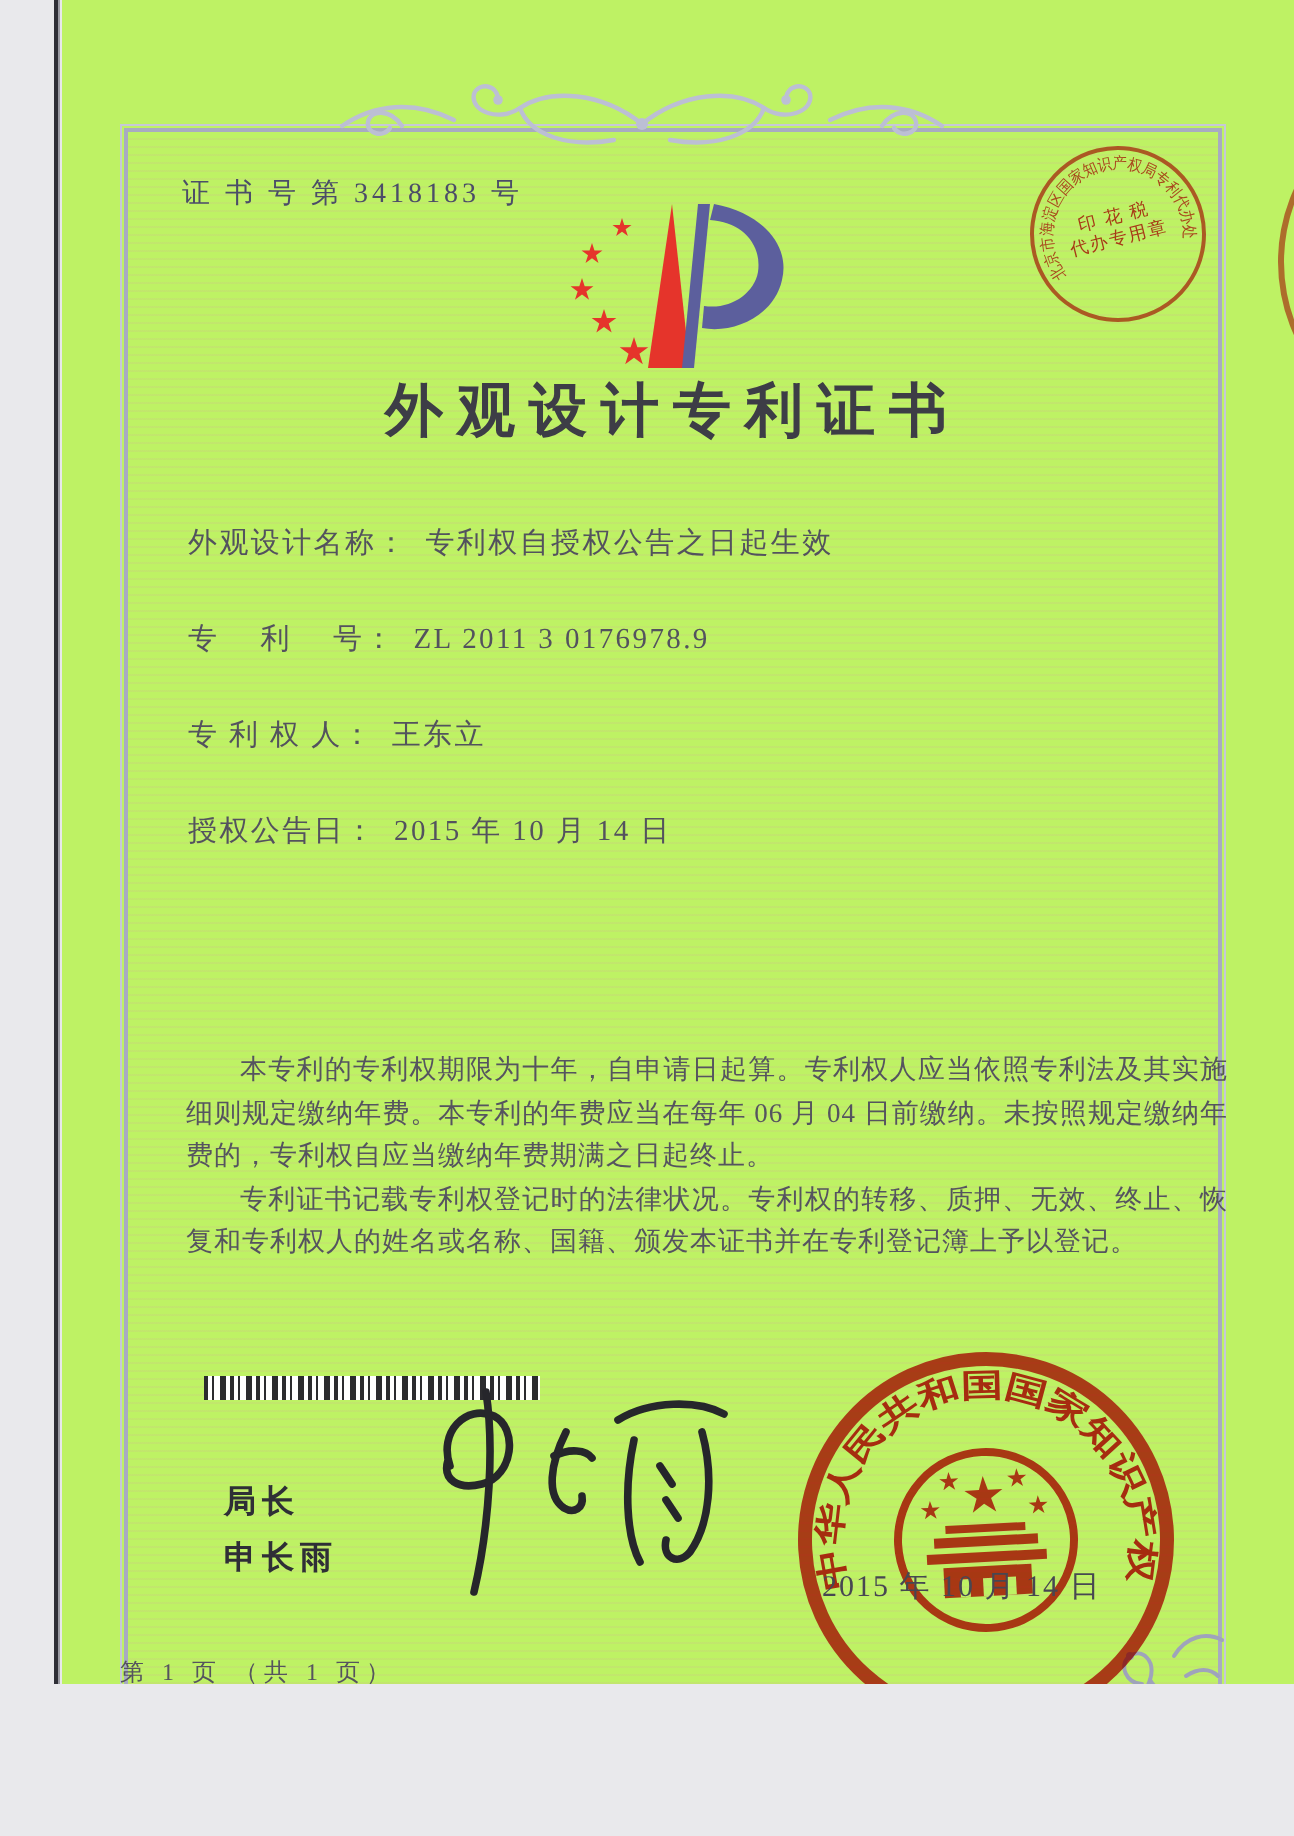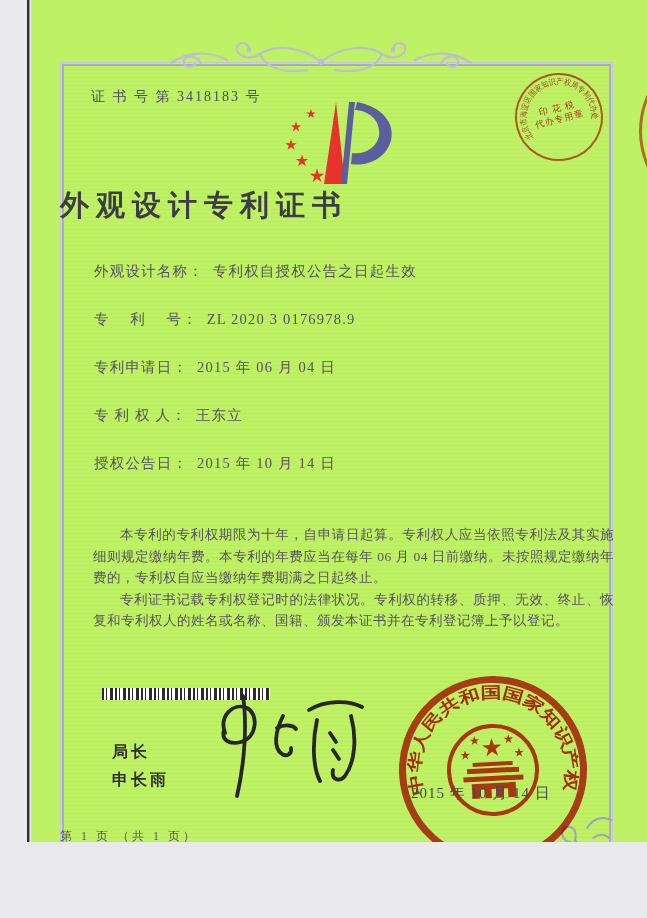--- a/index.html
+++ b/index.html
@@ -11,21 +11,21 @@
               background:linear-gradient(90deg,rgba(200,200,210,0) ,#c9c9d2);z-index:9;}
   .scan-bottom{position:absolute;left:0;top:896px;width:100%;height:22px;z-index:9;
                background:linear-gradient(180deg,#8f8f98 0 1px,#e4e4e7 1px 6px,#c7c7cd 60%,#aaaab2 100%);}
   .frame{position:absolute;left:33px;top:62px;width:551px;height:806px;border:1px solid #c6c8d6;z-index:1;}
   .frame::after{content:"";position:absolute;inset:1px;border:2px solid #a8abc1;}
   .guilloche{position:absolute;left:36px;top:65px;width:547px;height:801px;z-index:0;
              background:repeating-linear-gradient(0deg,rgba(214,160,160,0.14) 0 1px,rgba(255,255,255,0) 1px 4px);}
   .certno{position:absolute;left:64px;top:88px;font-size:14px;letter-spacing:2px;color:#4b4d68;z-index:2;}
   .ornament-top{position:absolute;left:138px;top:40px;z-index:2;}
   .logo{position:absolute;left:252px;top:100px;width:120px;height:88px;z-index:2;}
-  .title{position:absolute;left:33px;top:186px;width:553px;font-size:29px;
+  .title{position:absolute;left:33px;top:186px;width:553px;text-align:center;font-size:29px;
          font-weight:bold;letter-spacing:7px;color:#3d3d46;z-index:2;}
   .fields{position:absolute;left:67px;top:262px;width:505px;z-index:2;}
   .frow{height:48px;font-size:14.5px;letter-spacing:1.2px;color:#53525e;white-space:nowrap;}
   .flabel{display:inline-block;}
   .fvalue{display:inline-block;margin-left:4px;}
   .paras{position:absolute;left:66px;top:524px;width:521px;z-index:2;font-size:13.5px;
          line-height:21.5px;text-align:justify;color:#55545f;letter-spacing:0.5px;}
   .paras p{margin:0;text-indent:2em;}
   .barcode{position:absolute;left:75px;top:688px;width:168px;height:12px;z-index:2;
            background:repeating-linear-gradient(90deg,#2b2b2e 0 2px,#fff 2px 4px,#2b2b2e 4px 5px,#fff 5px 8px,#2b2b2e 8px 11px,#fff 11px 13px);}
@@ -97,25 +97,21 @@
 
   <div class="title">外观设计专利证书</div>
 
   <div class="fields">
     <div class="frow">
       <span class="flabel">外观设计名称：</span>
       <span class="fvalue">专利权自授权公告之日起生效</span>
     </div>
     <div class="frow">
       <span class="flabel">专　 利 　号：</span>
-      <span class="fvalue">ZL 2020 3 0176978.9</span>
-    </div>
-    <div class="frow">
-      <span class="flabel">专利申请日：</span>
-      <span class="fvalue">2015 年 06 月 04 日</span>
+      <span class="fvalue">ZL 2011 3 0176978.9</span>
     </div>
     <div class="frow">
       <span class="flabel">专 利 权 人：</span>
       <span class="fvalue">王东立</span>
     </div>
     <div class="frow">
       <span class="flabel">授权公告日：</span>
       <span class="fvalue">2015 年 10 月 14 日</span>
     </div>
   </div>

